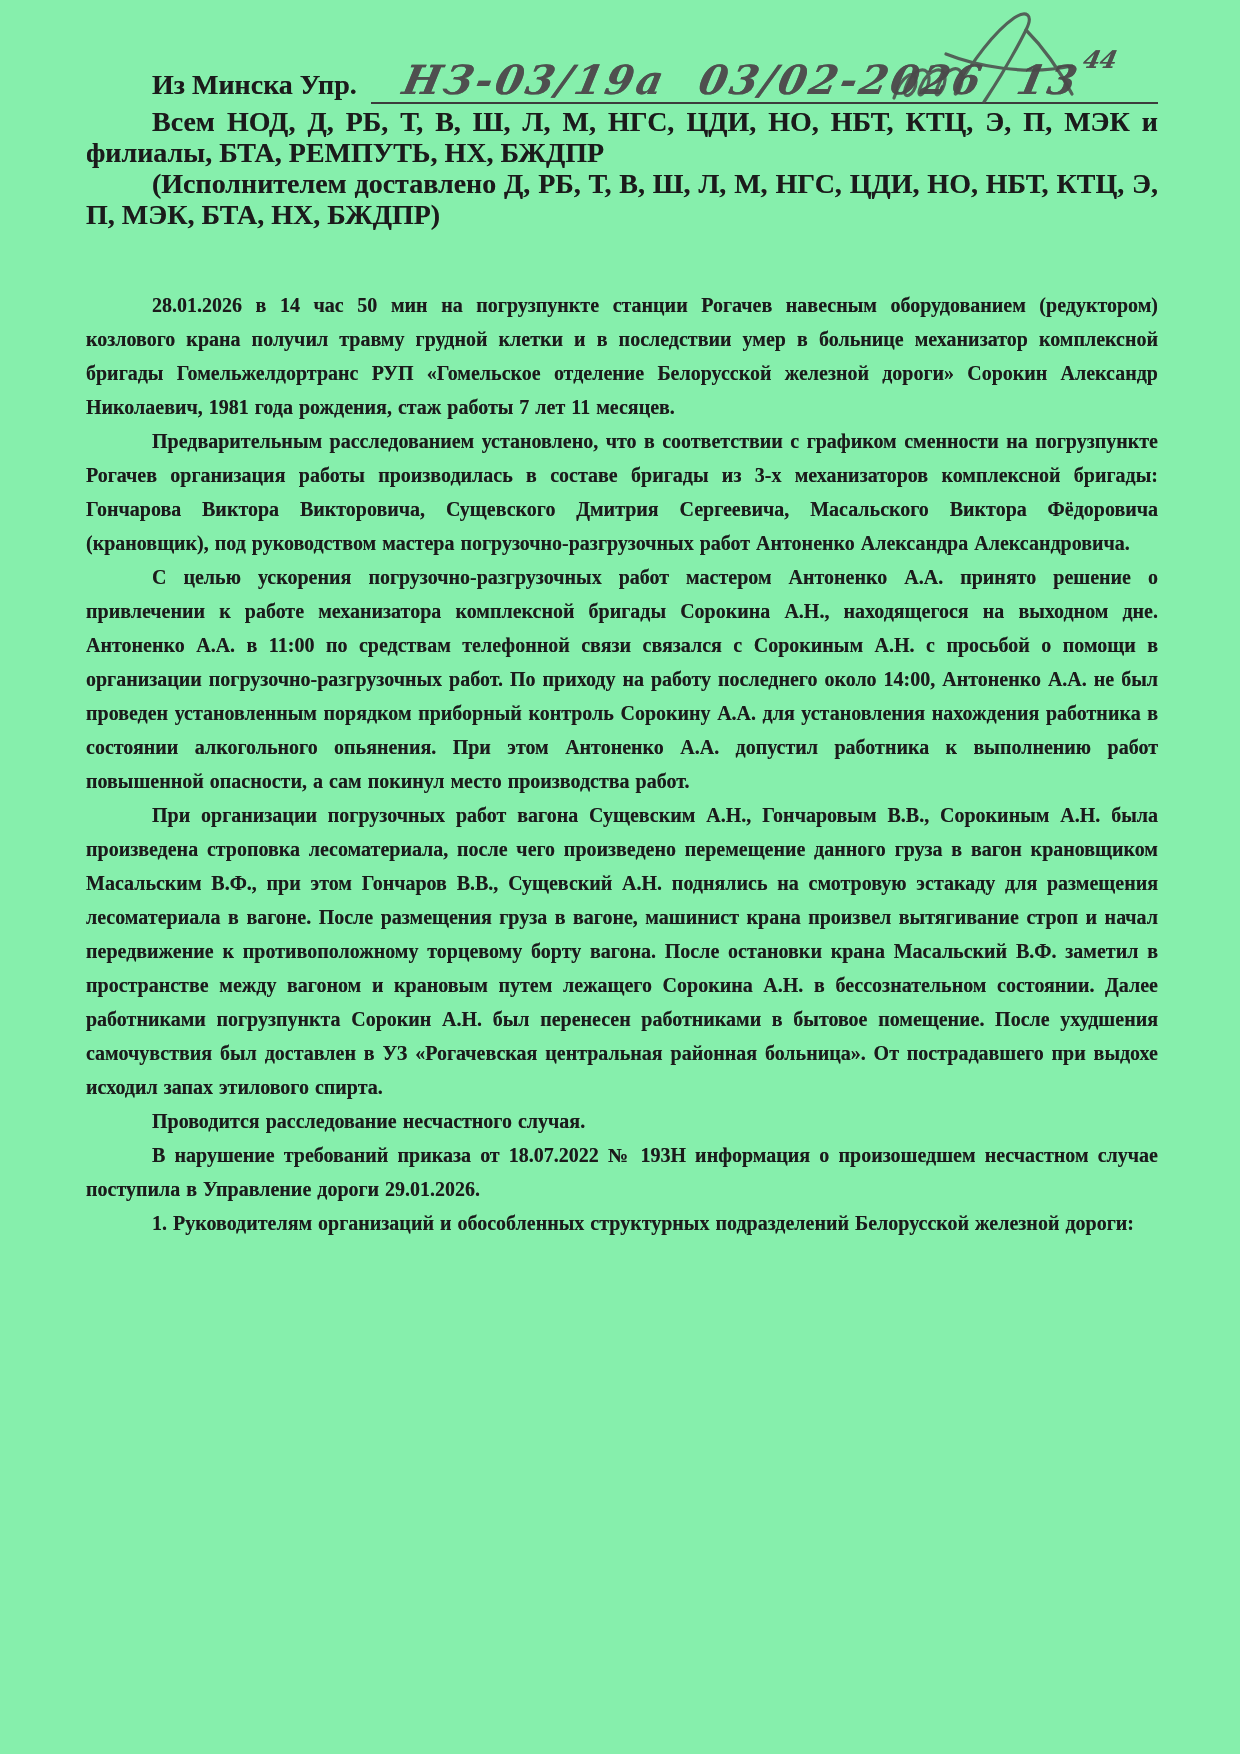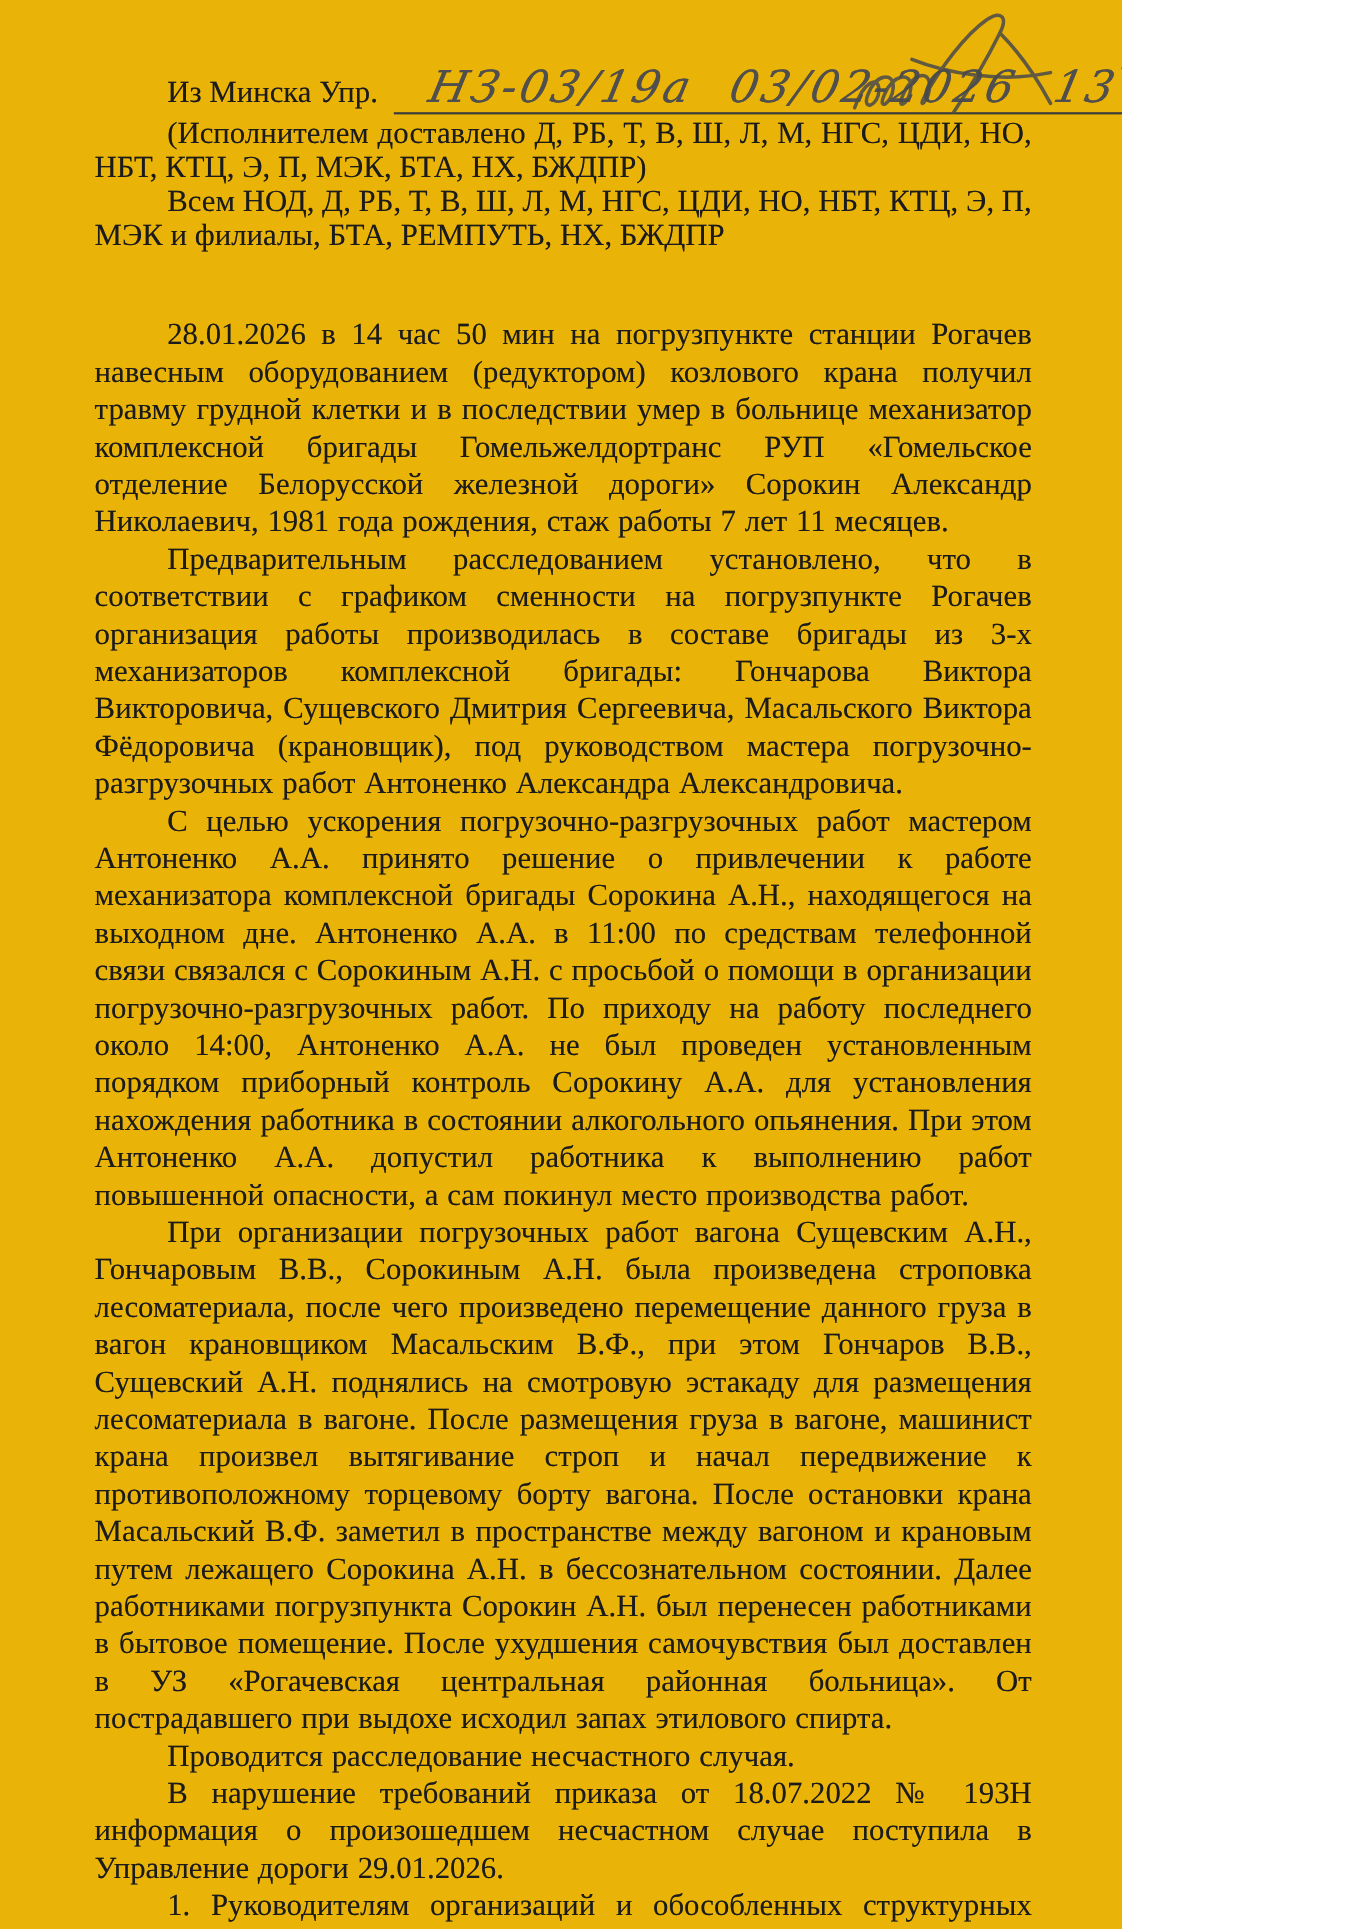--- a/index.html
+++ b/index.html
@@ -2,26 +2,27 @@
 <html><head>
 <meta charset="utf-8">
 <style>
   html, body {
     margin: 0;
     padding: 0;
     background: #ffffff;
   }
   .page {
     position: relative;
-    width: 1020px;
+    width: 1240px;
     height: 1754px;
-    background: #eab308;
+    background: #86efac;
     overflow: hidden;
     font-family: "Liberation Serif", serif;
     color: #1b1b1b;
+    font-weight: bold;
   }
   .content {
     padding: 50px 82px 0 86px;
   }
   
   .hdr {
     font-size: 28px;
     line-height: 31px;
   }
   .from-line {
@@ -67,21 +68,21 @@
     pointer-events: none;
   }
   .hdr-par {
     text-align: justify;
     text-indent: 66px;
     margin: 0;
   }
   
   .body-block {
     margin-top: 58px;
-    font-size: 28px;
+    font-size: 20px;
     line-height: 34px;
   }
   .body-block p {
     margin: 0;
     text-align: justify;
     text-indent: 66px;
     word-spacing: 1px;
   }
   
   .scan-soft { text-shadow: 0 0 0.4px rgba(40,40,40,0.55); }
@@ -105,22 +106,22 @@
             <g fill="none" stroke="#4a4a4a" stroke-width="3.2" stroke-linecap="round" opacity="0.85">
               <path d="M18,96 C26,72 40,66 40,80 C40,94 24,100 30,84 C36,66 54,62 53,78 C52,92 38,100 45,84 C52,66 70,62 69,78 C68,92 55,100 62,84 C69,66 86,60 86,76 C86,90 74,99 82,85"></path>
               <path d="M82,85 C96,60 118,30 138,16 C150,8 158,12 150,28 C138,52 120,82 108,100"></path>
               <path d="M70,52 C100,64 150,74 196,64"></path>
               <path d="M150,28 C162,40 180,62 196,92"></path>
             </g>
           </svg>
         </span>
       </div>
 
+      <p class="hdr-par">Всем НОД, Д, РБ, Т, В, Ш, Л, М, НГС, ЦДИ, НО, НБТ, КТЦ, Э, П, МЭК и филиалы, БТА, РЕМПУТЬ, НХ, БЖДПР</p>
       <p class="hdr-par">(Исполнителем доставлено Д, РБ, Т, В, Ш, Л, М, НГС, ЦДИ, НО, НБТ, КТЦ, Э, П, МЭК, БТА, НХ, БЖДПР)</p>
-      <p class="hdr-par">Всем НОД, Д, РБ, Т, В, Ш, Л, М, НГС, ЦДИ, НО, НБТ, КТЦ, Э, П, МЭК и филиалы, БТА, РЕМПУТЬ, НХ, БЖДПР</p>
     </div>
 
     <div class="body-block" id="body-container">
         <p>28.01.2026 в 14 час 50 мин на погрузпункте станции Рогачев навесным оборудованием (редуктором) козлового крана получил травму грудной клетки и в последствии умер в больнице механизатор комплексной бригады Гомельжелдортранс РУП «Гомельское отделение Белорусской железной дороги» Сорокин Александр Николаевич, 1981 года рождения, стаж работы 7 лет 11 месяцев.</p>
         <p>Предварительным расследованием установлено, что в соответствии с графиком сменности на погрузпункте Рогачев организация работы производилась в составе бригады из 3-х механизаторов комплексной бригады: Гончарова Виктора Викторовича, Сущевского Дмитрия Сергеевича, Масальского Виктора Фёдоровича (крановщик), под руководством мастера погрузочно-разгрузочных работ Антоненко Александра Александровича.</p>
         <p>С целью ускорения погрузочно-разгрузочных работ мастером Антоненко А.А. принято решение о привлечении к работе механизатора комплексной бригады Сорокина А.Н., находящегося на выходном дне. Антоненко А.А. в 11:00 по средствам телефонной связи связался с Сорокиным А.Н. с просьбой о помощи в организации погрузочно-разгрузочных работ. По приходу на работу последнего около 14:00, Антоненко А.А. не был проведен установленным порядком приборный контроль Сорокину А.А. для установления нахождения работника в состоянии алкогольного опьянения. При этом Антоненко А.А. допустил работника к выполнению работ повышенной опасности, а сам покинул место производства работ.</p>
         <p>При организации погрузочных работ вагона Сущевским А.Н., Гончаровым В.В., Сорокиным А.Н.  была произведена строповка лесоматериала, после чего произведено перемещение данного  груза  в вагон крановщиком Масальским В.Ф., при этом  Гончаров В.В., Сущевский А.Н. поднялись на смотровую эстакаду для размещения  лесоматериала в вагоне. После размещения груза в вагоне, машинист крана произвел вытягивание строп и начал передвижение к противоположному торцевому борту вагона. После остановки крана Масальский В.Ф. заметил в пространстве между вагоном и крановым путем лежащего Сорокина А.Н. в бессознательном состоянии. Далее работниками погрузпункта Сорокин А.Н. был перенесен работниками в бытовое помещение. После ухудшения самочувствия был доставлен в УЗ «Рогачевская центральная районная больница». От пострадавшего при выдохе исходил запах этилового спирта.</p>
         <p>Проводится расследование несчастного случая.</p>
         <p>В нарушение требований приказа от 18.07.2022 № 193Н информация о произошедшем несчастном случае поступила в Управление дороги 29.01.2026.</p>
         <p>1. Руководителям организаций и обособленных структурных подразделений Белорусской железной дороги:</p>

